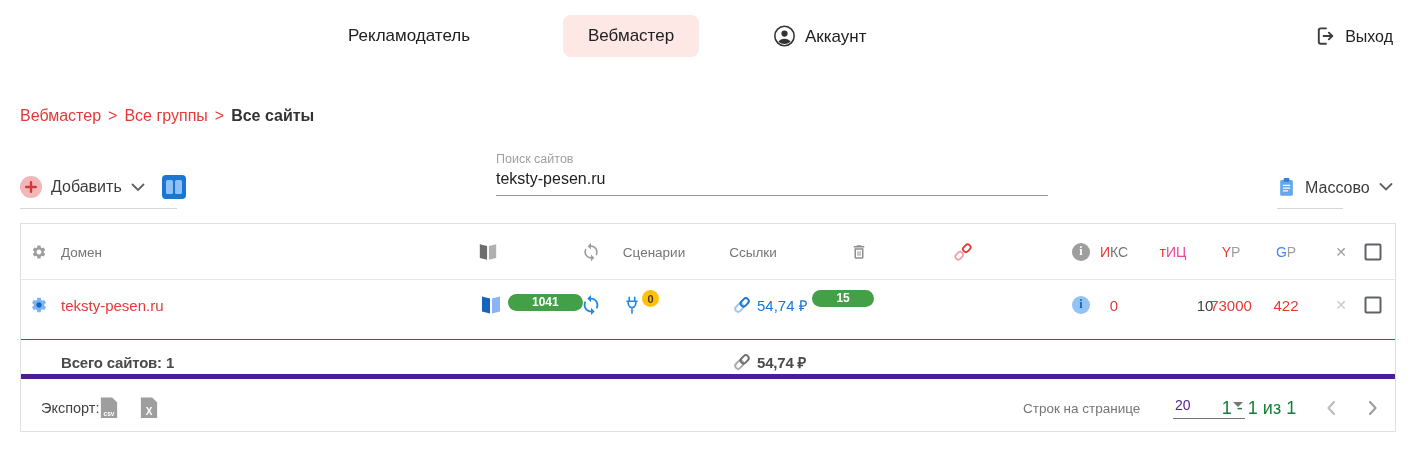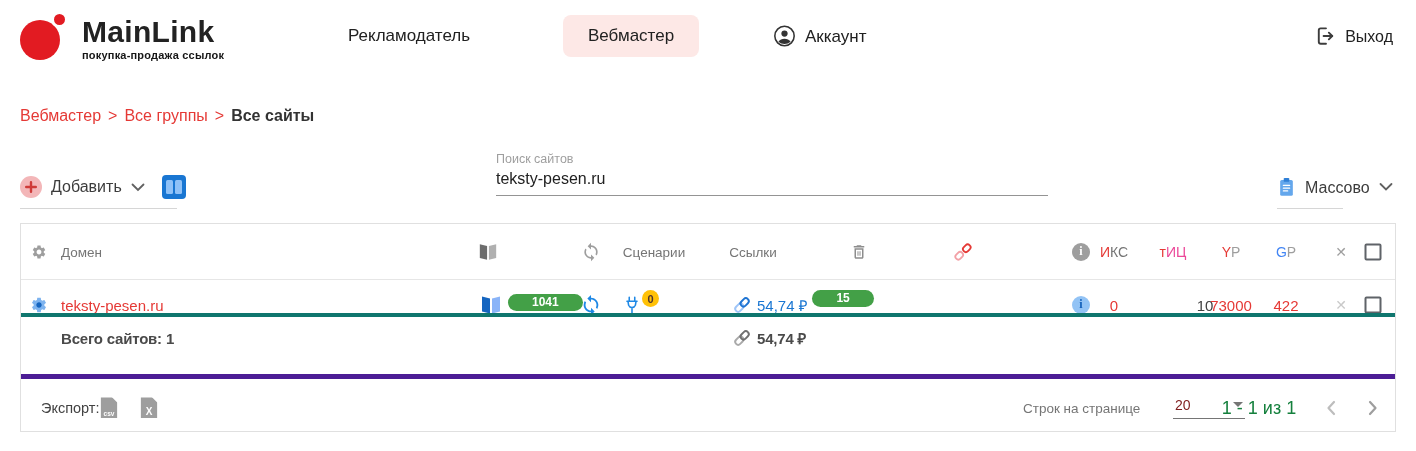--- a/index.html
+++ b/index.html
@@ -42,21 +42,21 @@
   .search-input { width:552px; border:none; border-bottom:1px solid #949494; outline:none; background:transparent;
     font-family:"Liberation Sans", sans-serif; font-size:16px; color:#212121; padding:4px 0 7px; }
   .bulk-btn { position:absolute; left:1277px; top:187px; transform:translateY(-50%); display:flex; align-items:center; gap:9px;
     font-size:16px; color:#3c3c3c; cursor:pointer; }
 
   
   .card { position:absolute; left:20px; top:223px; width:1376px; height:209px; border:1px solid #e0e0e0; background:#fff; }
   .trow { position:absolute; left:0; right:0; }
   .trow-header  { top:0;   height:55px; }
   .trow-data    { top:55px;  height:50px; border-top:1px solid #e6e6e6; }
-  .trow-summary { top:89px; height:45px; border-top:4px solid #0f766e; }
+  .trow-summary { top:115px; height:45px; border-top:1px solid #0f766e; }
   .trow-footer  { top:150px; height:62px; border-top:5px solid #4c1d95; }
   .cc { position:absolute; top:50%; transform:translate(-50%,-50%); display:flex; align-items:center; gap:5px; white-space:nowrap; }
   .cl { position:absolute; top:50%; transform:translateY(-50%); display:flex; align-items:center; gap:5px; white-space:nowrap; }
   .hdr-txt { font-size:13.5px; color:#757575; }
   .domain-link { font-size:15px; color:#e53935; cursor:pointer; }
   .num { font-size:15px; }
   .num-red { color:#e53935; } .num-dark { color:#424242; }
   .price { font-size:15px; color:#1976d2; }
   .badge-green { background:#43a047; color:#fff; font-size:12px; font-weight:bold; border-radius:9px; padding:2px 24px; line-height:13px; }
   .badge-amber { background:#ffc107; color:#4e342e; font-size:11px; font-weight:bold; border-radius:50%;
@@ -75,43 +75,33 @@
 
   
   .exp-label { font-size:14.5px; color:#424242; }
   .file-ic { position:relative; width:17px; height:21px; background:#9e9e9e; cursor:pointer;
     clip-path:polygon(0 0, 66% 0, 100% 27%, 100% 100%, 0 100%); display:flex; align-items:flex-end; justify-content:center; }
   .file-ic .lab { color:#fff; font-weight:bold; margin-bottom:2px; }
   .lab-csv { font-size:6.5px; letter-spacing:0; } .lab-x { font-size:10px; }
   .rows-label { font-size:13.5px; color:#757575; }
   .rows-select { position:absolute; top:50%; transform:translateY(-50%); left:1152px; width:72px; border-bottom:1px solid #757575;
     display:flex; align-items:center; justify-content:space-between; padding:0 2px 5px; cursor:pointer; }
-  .rows-value { font-size:14px; color:#7f1d1d; }
+  .rows-value { font-size:14px; color:#4c1d95; }
   .tri-down { width:0; height:0; border-left:5px solid transparent; border-right:5px solid transparent; border-top:5px solid #757575; }
   .range-txt { font-size:18px; color:#15803d; }
   .page-arrow { cursor:pointer; display:flex; align-items:center; }
 
   svg { display:block; }
 </style>
 </head>
 <body>
 
 <div class="page">
 
   <div class="topbar">
-    <div class="brand">
-      <div class="logo-mark">
-        <div class="logo-big"></div>
-          <div class="logo-small"></div>
-      </div>
-      <div class="brand-text">
-        <span class="brand-title">MainLink</span>
-        <span class="brand-sub">покупка-продажа ссылок</span>
-      </div>
-    </div>
 
     <div class="nav-item" style="left:348px;">
       <span>Рекламодатель</span>
     </div>
     <div class="nav-item nav-pill" style="left:563px;">
       <span>Вебмастер</span>
     </div>
     <div class="nav-item" style="left:772px;">
       <span>
         <svg width="25" height="25" viewBox="0 0 24 24">

